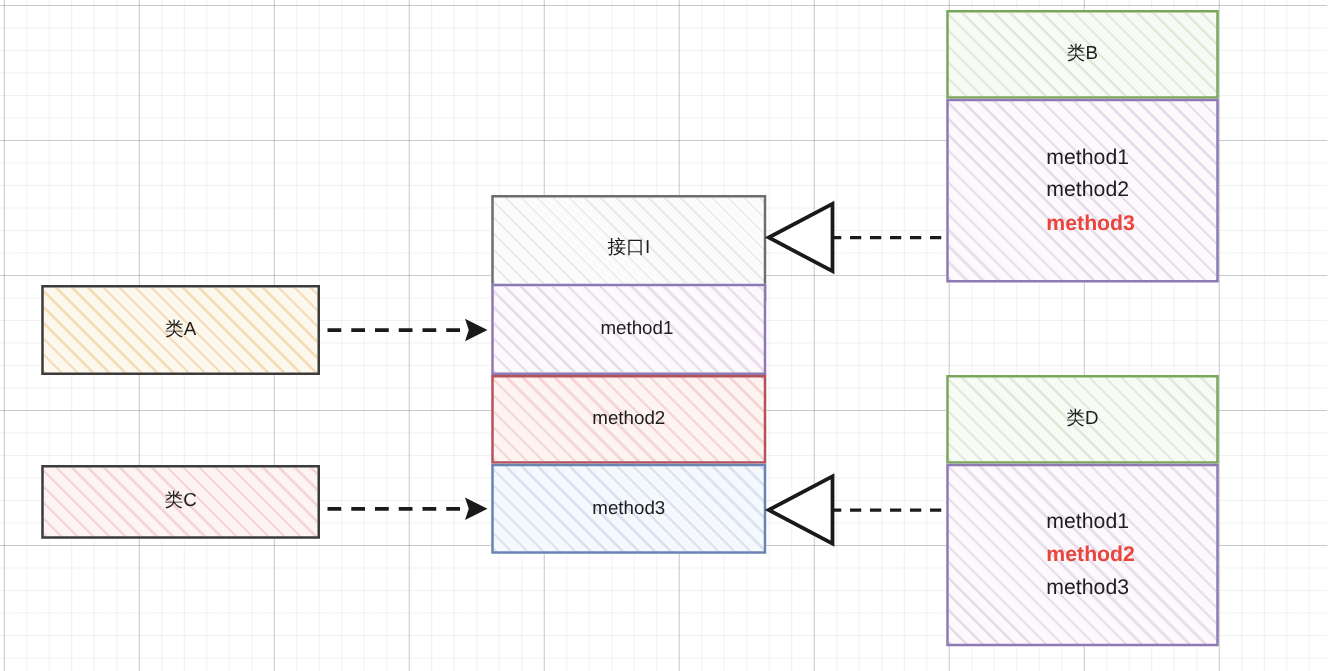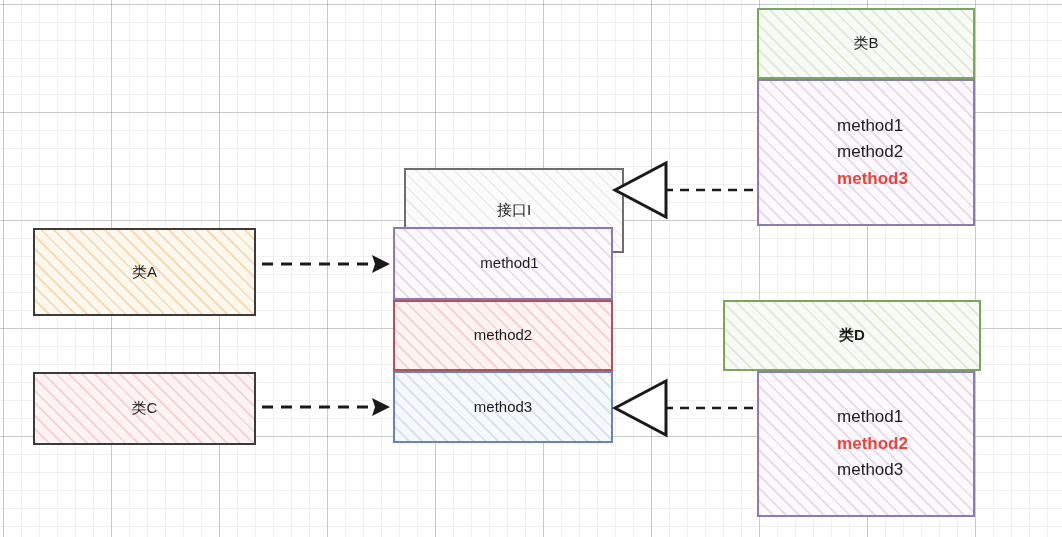--- a/index.html
+++ b/index.html
@@ -91,29 +91,29 @@
     white-space: nowrap;
     z-index: 6;
     font-family: "DejaVu Sans", "Liberation Sans", sans-serif;
   }
 </style>
 </head>
 <body>
 
 <div id="canvas">
 
-  <div class="box bd-dark hatch-orange" style="left:33px; top:228px; width:223px; height:88px;">
+  <div class="box bd-dark hatch-orange" style="left:33px; top:228px; width:223px; height:72px;">
     <span class="label">类A</span>
   </div>
 
-  <div class="box bd-dark hatch-pink" style="left:33px; top:372px; width:223px; height:73px;">
+  <div class="box bd-dark hatch-pink" style="left:33px; top:372px; width:223px; height:59px;">
     <span class="label">类C</span>
   </div>
 
-  <div class="box bd-grey hatch-grey" style="left:393px; top:168px; width:220px; height:85px;margin-left:11px;">
+  <div class="box bd-grey hatch-grey" style="left:393px; top:156px; width:220px; height:85px;">
     <span class="label">接口I</span>
   </div>
 
   <div class="box bd-purple hatch-purple" style="left:393px; top:227px; width:220px; height:73px;">
     <span class="label">method1</span>
   </div>
 
   <div class="box bd-red hatch-red" style="left:393px; top:300px; width:220px; height:71px;">
     <span class="label">method2</span>
   </div>
@@ -126,21 +126,21 @@
     <span class="label">类B</span>
   </div>
   <div class="box bd-purple hatch-purple" style="left:757px; top:79px; width:218px; height:147px;">
     <div class="methods">
       <div>method1</div>
       <div>method2</div>
       <div class="m-red">method3</div>
     </div>
   </div>
 
-  <div class="box bd-green hatch-green" style="left:723px; top:300px; width:258px; height:71px;font-weight:bold;">
+  <div class="box bd-green hatch-green" style="left:757px; top:300px; width:218px; height:71px;">
     <span class="label">类D</span>
   </div>
   <div class="box bd-purple hatch-purple" style="left:757px; top:371px; width:218px; height:146px;">
     <div class="methods">
       <div>method1</div>
       <div class="m-red">method2</div>
       <div>method3</div>
     </div>
   </div>
 

